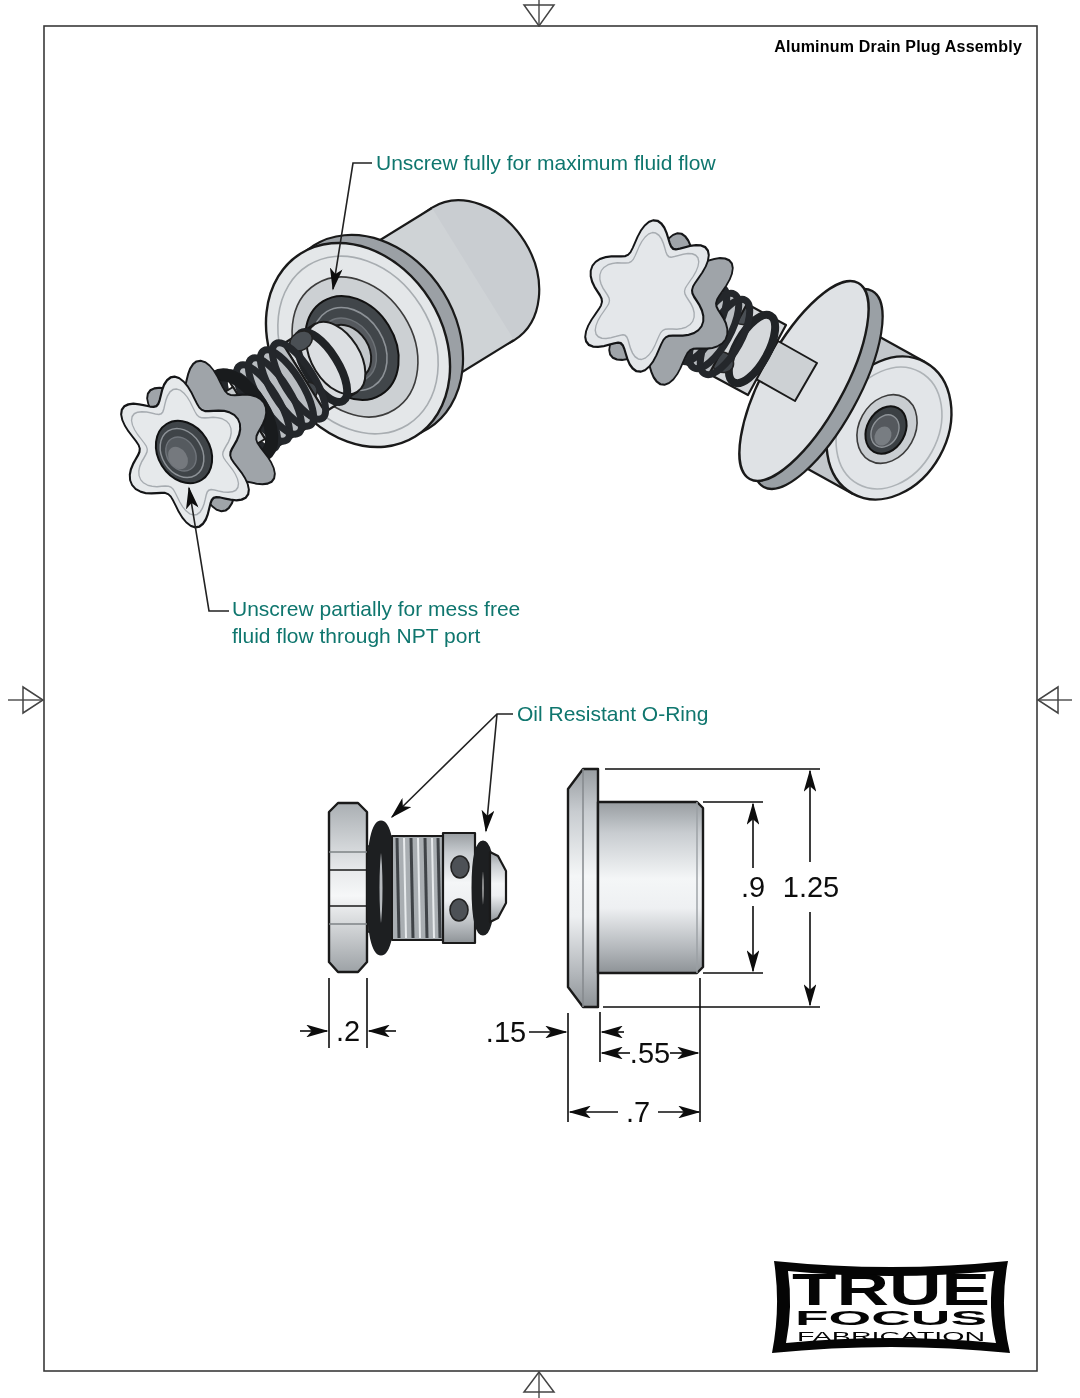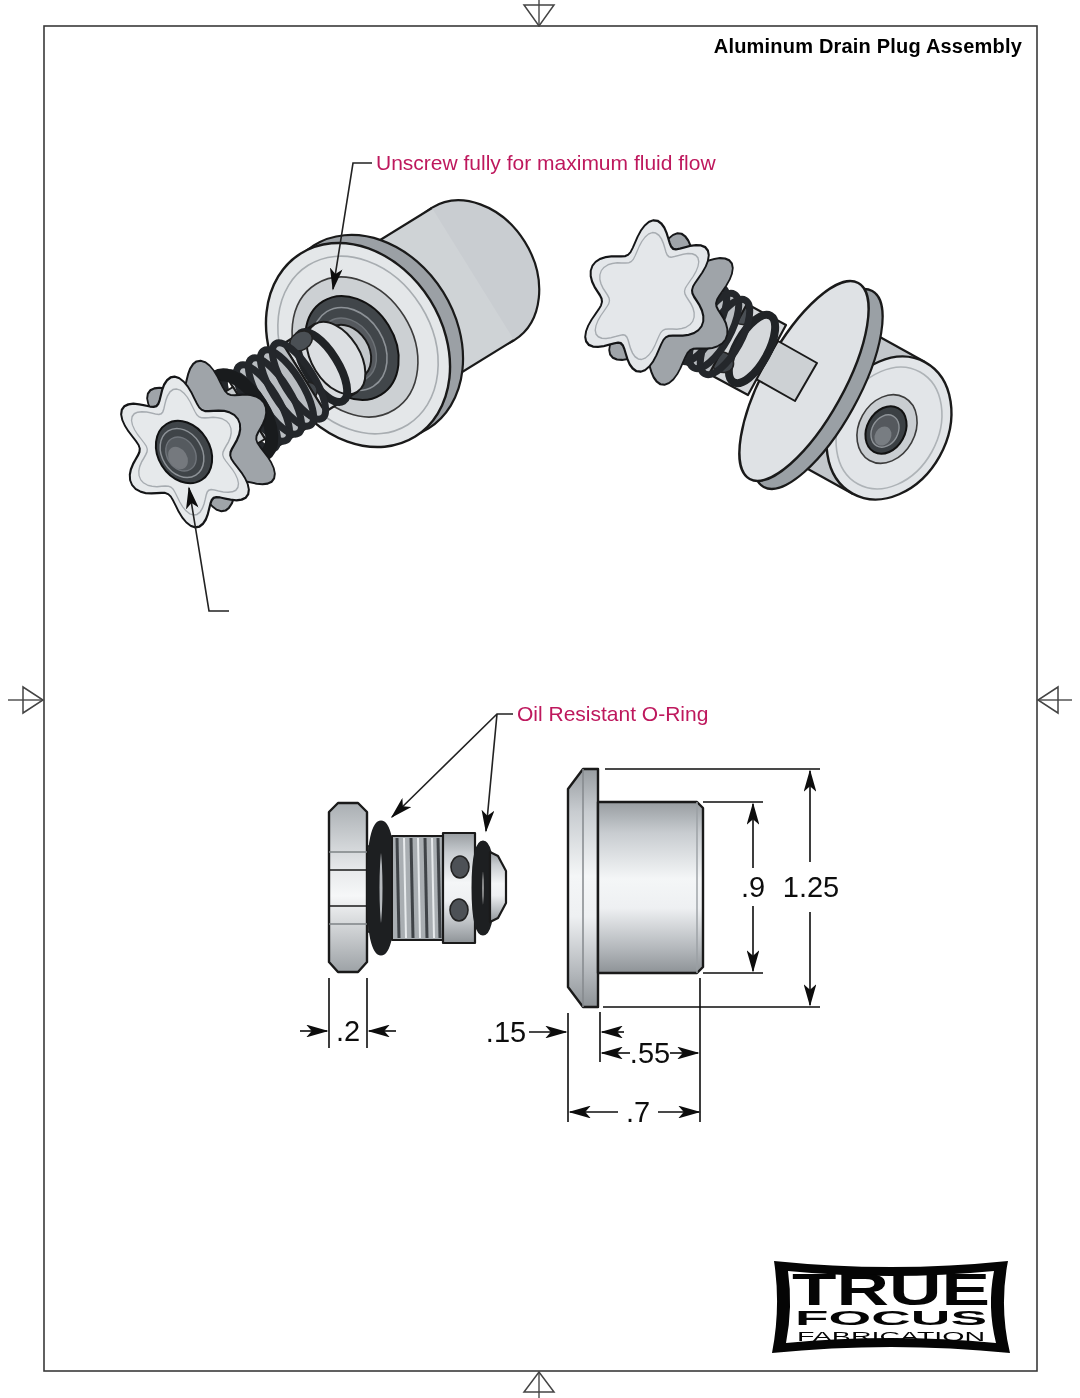--- a/index.html
+++ b/index.html
@@ -1,21 +1,21 @@
 <!DOCTYPE html>
 <html><head>
 <meta charset="utf-8">
 <style>
   html,body{margin:0;padding:0;background:#fff;}
   body{font-family:"Liberation Sans",sans-serif;color:#111;}
   #page{position:relative;width:1080px;height:1398px;background:#fff;overflow:hidden;}
   svg{position:absolute;left:0;top:0;}
   .txt{position:absolute;white-space:nowrap;}
-  .title{font-size:20px;font-weight:bold;line-height:25px;text-align:right;letter-spacing:.2px;color:#000;}
-  .note{font-size:21px;line-height:27px;color:#be185d;}
+  .title{font-size:16px;font-weight:bold;line-height:25px;text-align:right;letter-spacing:.2px;color:#000;}
+  .note{font-size:21px;line-height:27px;color:#0f766e;}
   .dimtext{font-size:29px;fill:#0d0d0d;font-family:"Liberation Sans",sans-serif;}
   .logo-svg-text{font-family:"Liberation Sans",sans-serif;fill:#050505;}
 </style>
 </head>
 <body>
 
 <div id="page">
 
 <svg width="1080" height="1398" viewBox="0 0 1080 1398">
   <defs>
@@ -228,17 +228,19 @@
   </g>
 </svg>
 
 <div class="txt title" style="right:58px;top:34px;">
   <div>Aluminum Drain Plug Assembly</div>
 </div>
 
 <div class="txt note" style="left:376px;top:149px;">Unscrew fully for maximum fluid flow</div>
 
 <div class="txt note" style="left:232px;top:595px;">
+  <div>Unscrew partially for mess free</div>
+  <div>fluid flow through NPT port</div>
 </div>
 
 <div class="txt note" style="left:517px;top:700px;text-align:center;">Oil Resistant O-Ring</div>
 
 </div>
 
 </body></html>

